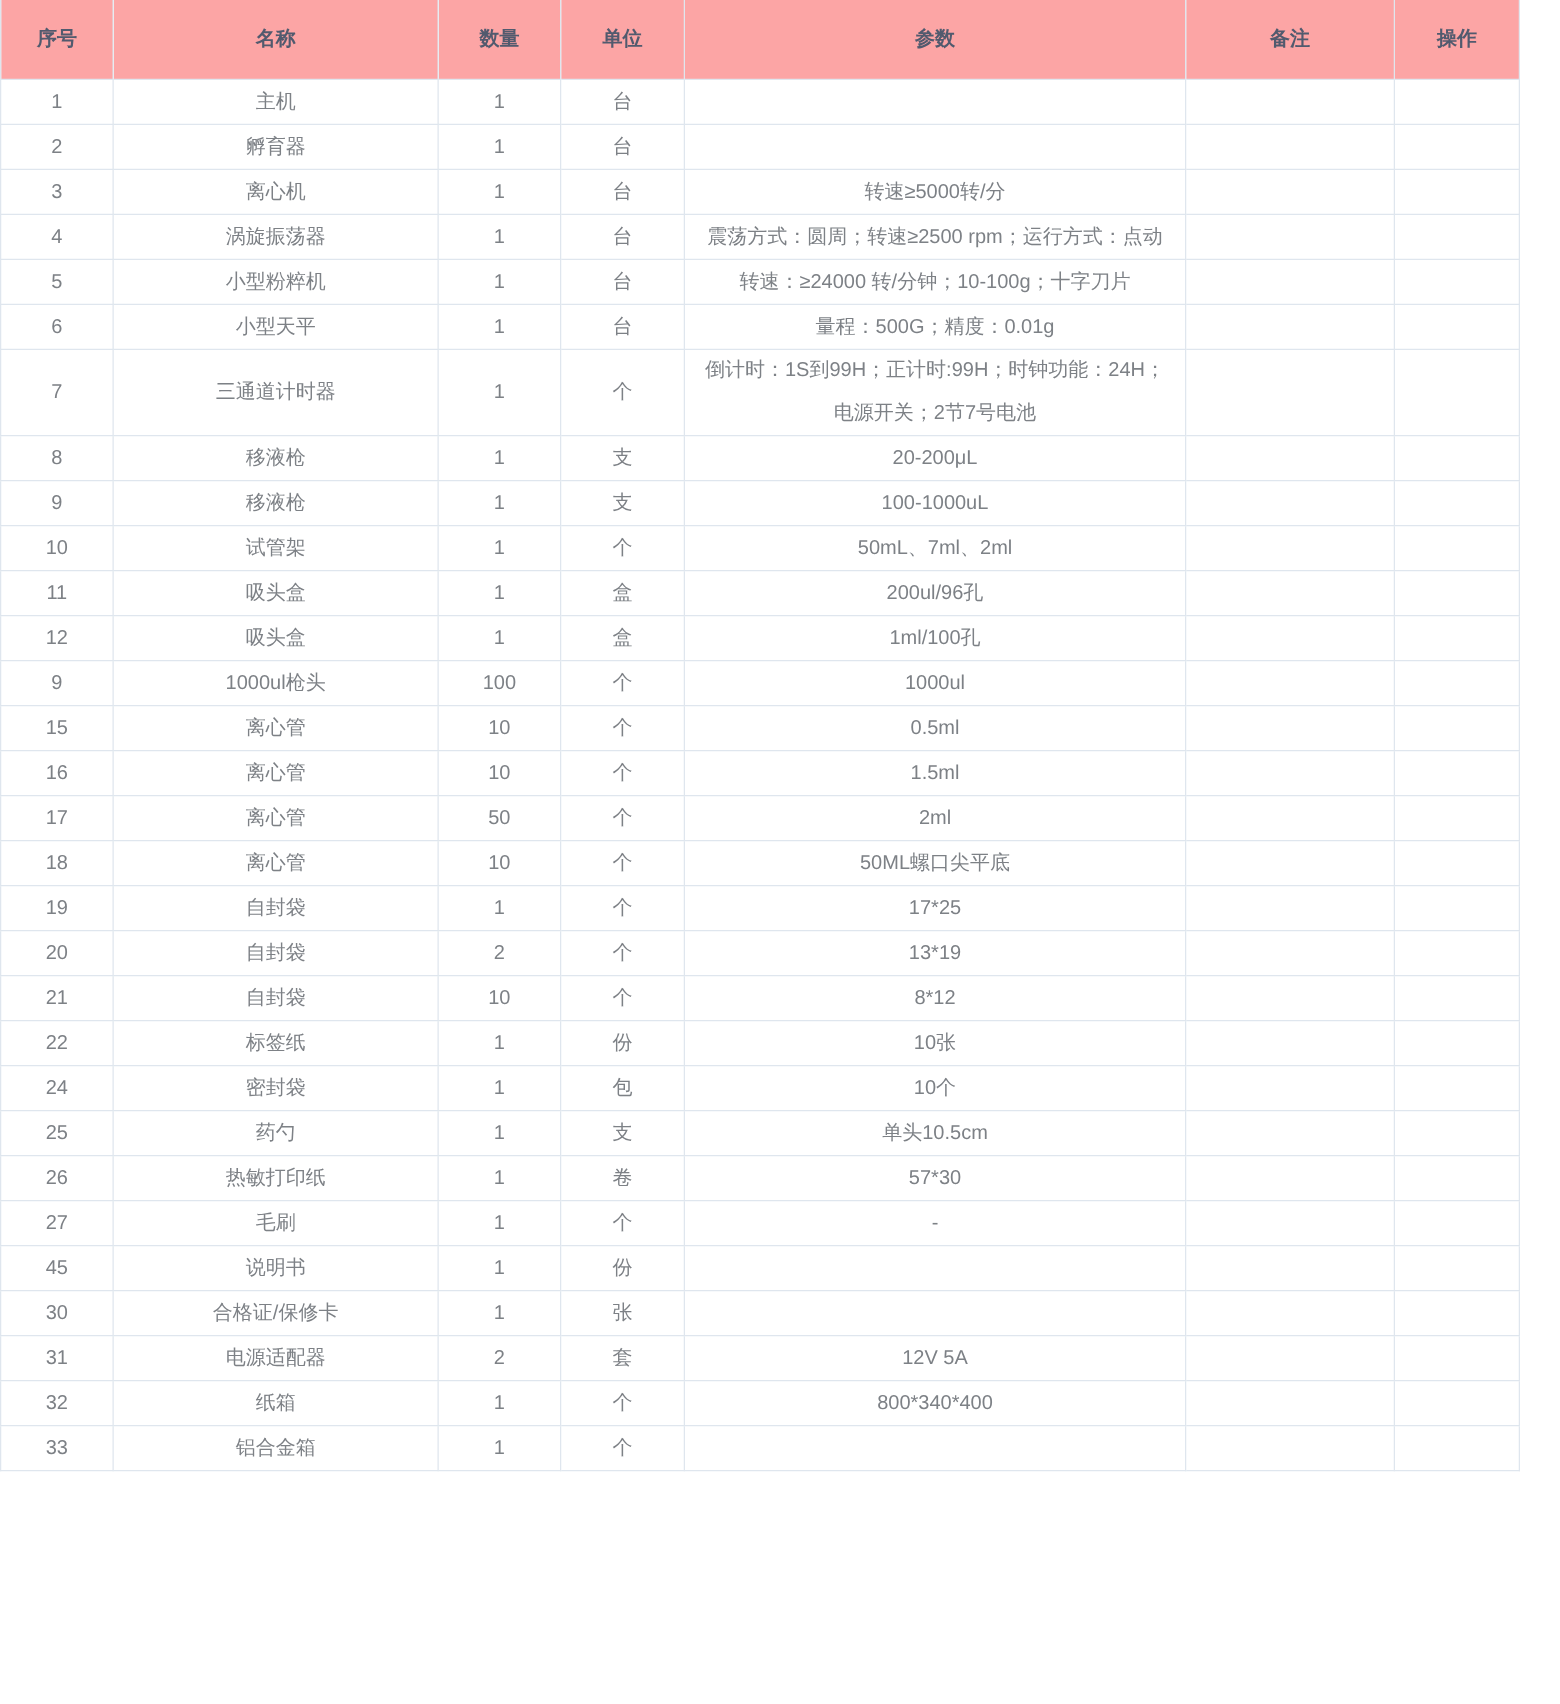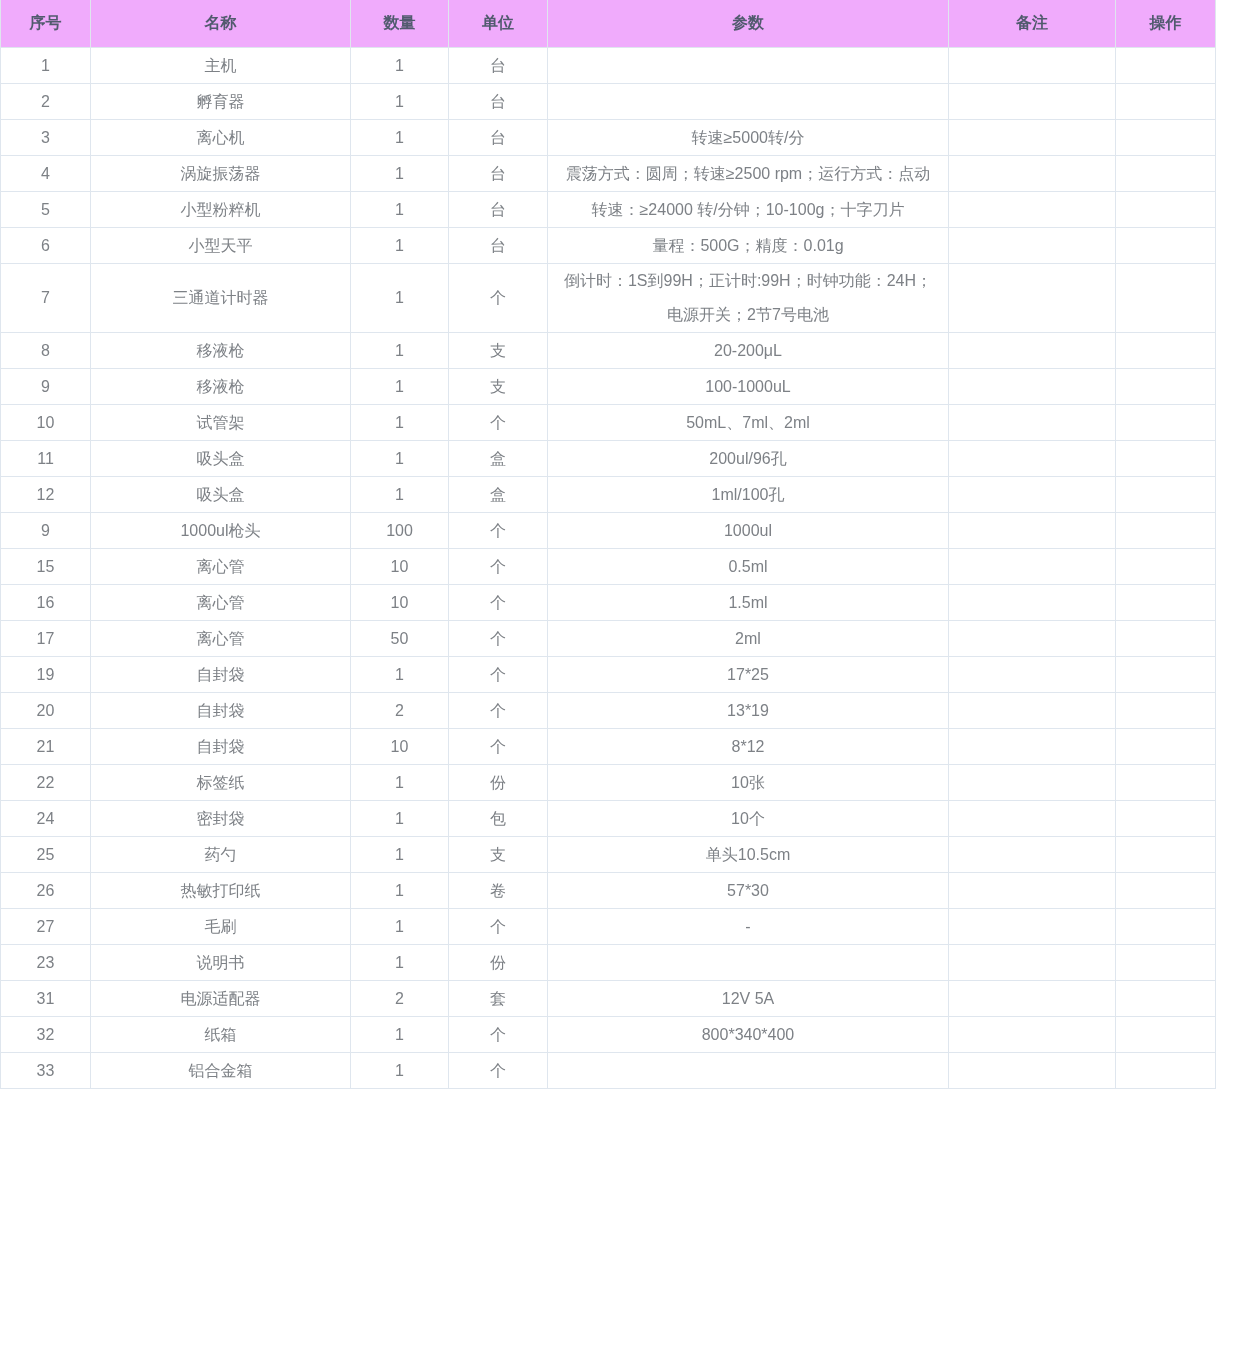--- a/index.html
+++ b/index.html
@@ -22,24 +22,24 @@
   table.equipment-table th,
   table.equipment-table td {
     border: 1px solid #dfe6ee;
     text-align: center;
     vertical-align: middle;
     font-size: 16px;
     overflow: hidden;
     word-break: break-word;
   }
   table.equipment-table th {
-    background: #f0abfc;
+    background: #fca5a5;
     color: #515a6e;
     font-weight: bold;
-    height: 47px;
+    height: 63px;
     padding: 0 9px;
     border-top: none;
   }
   table.equipment-table td {
     color: #7d8186;
     background: #ffffff;
     line-height: 34px;
     padding: 0 10px;
     height: 35px;
   }
@@ -209,20 +209,29 @@
           <tr>
             <td>17</td>
             <td>离心管</td>
             <td>50</td>
             <td>个</td>
             <td>2ml</td>
             <td></td>
             <td></td>
           </tr>
           <tr>
+            <td>18</td>
+            <td>离心管</td>
+            <td>10</td>
+            <td>个</td>
+            <td>50ML螺口尖平底</td>
+            <td></td>
+            <td></td>
+          </tr>
+          <tr>
             <td>19</td>
             <td>自封袋</td>
             <td>1</td>
             <td>个</td>
             <td>17*25</td>
             <td></td>
             <td></td>
           </tr>
           <tr>
             <td>20</td>
@@ -281,24 +290,33 @@
           <tr>
             <td>27</td>
             <td>毛刷</td>
             <td>1</td>
             <td>个</td>
             <td>-</td>
             <td></td>
             <td></td>
           </tr>
           <tr>
-            <td>23</td>
+            <td>45</td>
             <td>说明书</td>
             <td>1</td>
             <td>份</td>
+            <td></td>
+            <td></td>
+            <td></td>
+          </tr>
+          <tr>
+            <td>30</td>
+            <td>合格证/保修卡</td>
+            <td>1</td>
+            <td>张</td>
             <td></td>
             <td></td>
             <td></td>
           </tr>
           <tr>
             <td>31</td>
             <td>电源适配器</td>
             <td>2</td>
             <td>套</td>
             <td>12V 5A</td>

